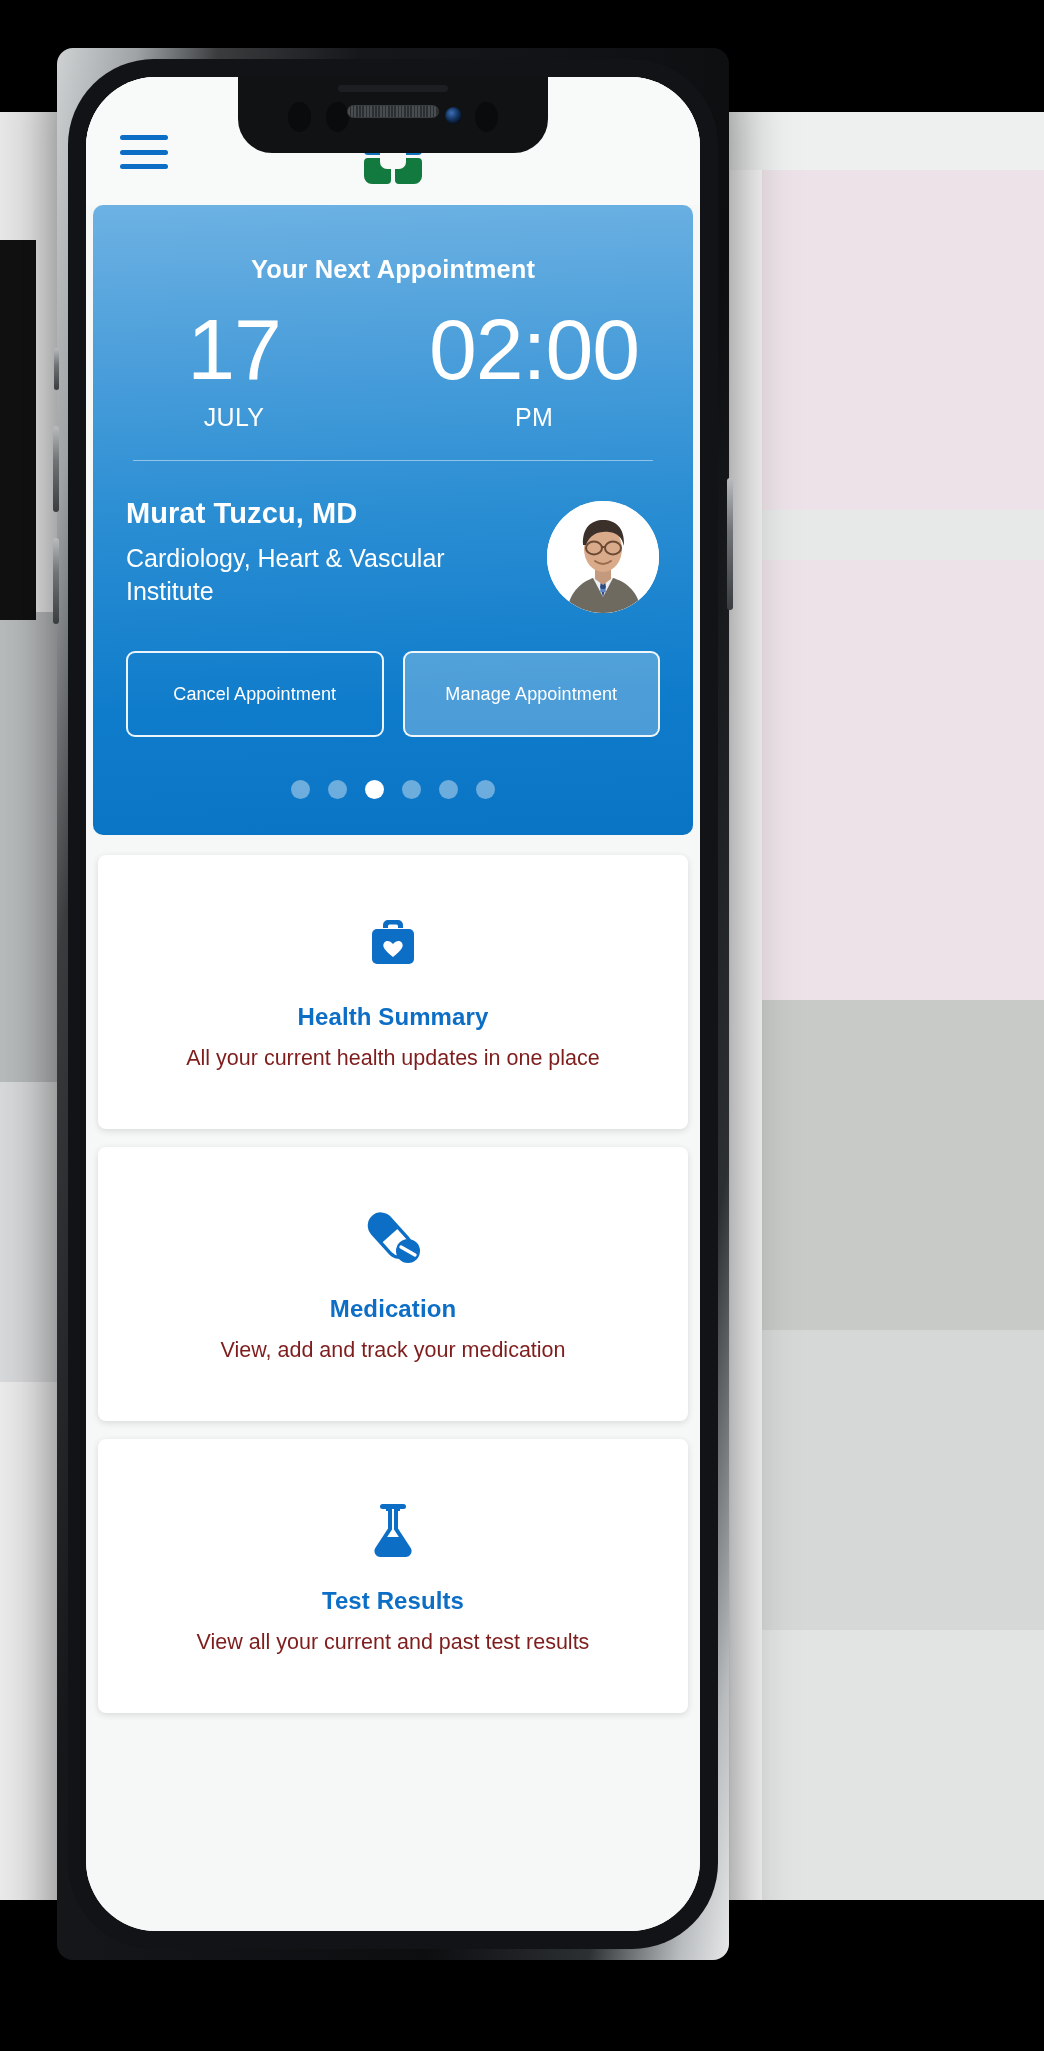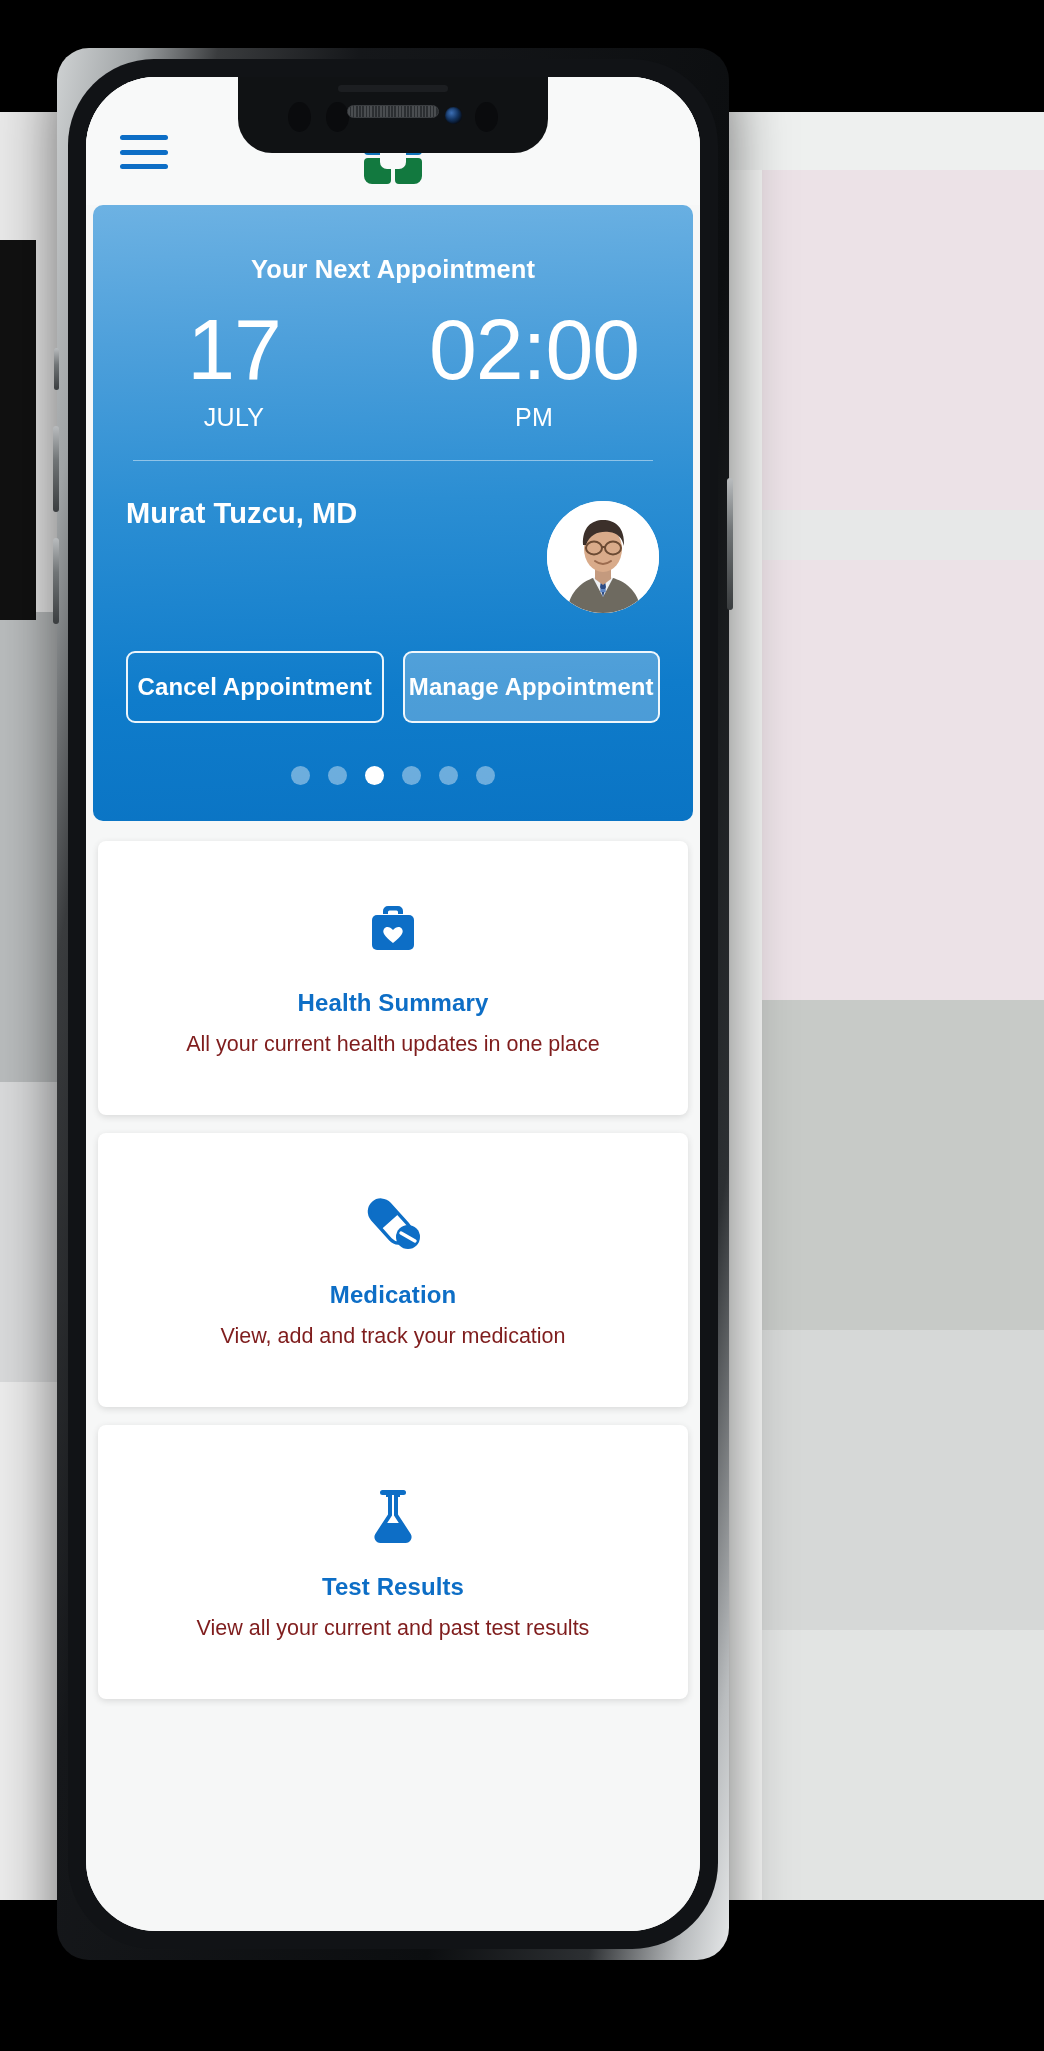--- a/index.html
+++ b/index.html
@@ -23,21 +23,21 @@
   .bg-blocks { position: absolute; inset: 0; }
   .blk { position: absolute; }
 
   
   .phone {
     position: absolute;
     left: 57px;
     top: 48px;
     width: 672px;
     height: 1912px;
-    border-radius: 32px;
+    border-radius: 16px;
     background: linear-gradient(100deg,#cfd2d3 0%,#9fa3a5 8%,#3a3c3e 16%,#15171a 30%,#0c0e10 70%,#2d3033 86%,#b9bcbe 95%,#e6e8e9 100%);
     box-shadow: 0 22px 60px rgba(0,0,0,.55);
   }
   .phone-inner {
     position: absolute;
     left: 11px; top: 11px; right: 11px; bottom: 11px;
     border-radius: 86px;
     background: #111316;
   }
   .screen {
@@ -186,25 +186,25 @@
     margin-top: 4px;
   }
 
   .hero-actions {
     display: flex;
     gap: 19px;
     padding: 38px 33px 0;
   }
   .btn {
     flex: 1;
-    height: 72px;
+    height: 86px;
     border-radius: 9px;
     border: 2px solid rgba(255,255,255,.92);
     display: flex; align-items: center; justify-content: center;
-    font-size: 24px; font-weight: bold; color: #fff;
+    font-size: 18px; font-weight: normal; color: #fff;
     letter-spacing: .1px;
     background: transparent;
     cursor: pointer;
   }
   .btn.filled { background: rgba(255,255,255,.26); }
 
   .dots {
     display: flex; justify-content: center; gap: 18px;
     padding: 43px 0 36px;
   }
@@ -313,20 +313,21 @@
                 <div class="big">02:00</div>
                 <div class="sub">PM</div>
               </div>
             </div>
 
             <div class="divider"></div>
 
             <div class="doctor">
               <div class="doc-text">
                 <div class="doc-name">Murat Tuzcu, MD</div>
+                <div class="doc-spec">Cardiology, Heart &amp; Vascular Institute</div>
               </div>
               <div class="avatar">
                 <svg viewBox="0 0 112 112" width="112" height="112" aria-hidden="true">
                   <rect width="112" height="112" fill="#ffffff"></rect>
 
                   <path d="M20 112 C22 88 38 80 46 77 L66 77 C76 80 92 88 94 112 Z" fill="#6e6a60"></path>
                   <path d="M46 77 L56 96 L66 77 L60 74 L52 74 Z" fill="#eef1f4"></path>
 
                   <path d="M53 86 L56 96 L59 86 L58 80 L54 80 Z" fill="#2c4c86"></path>
                   <path d="M53.5 88 L58.5 88 L58.8 91 L53.2 91 Z" fill="#5f86c4"></path>

